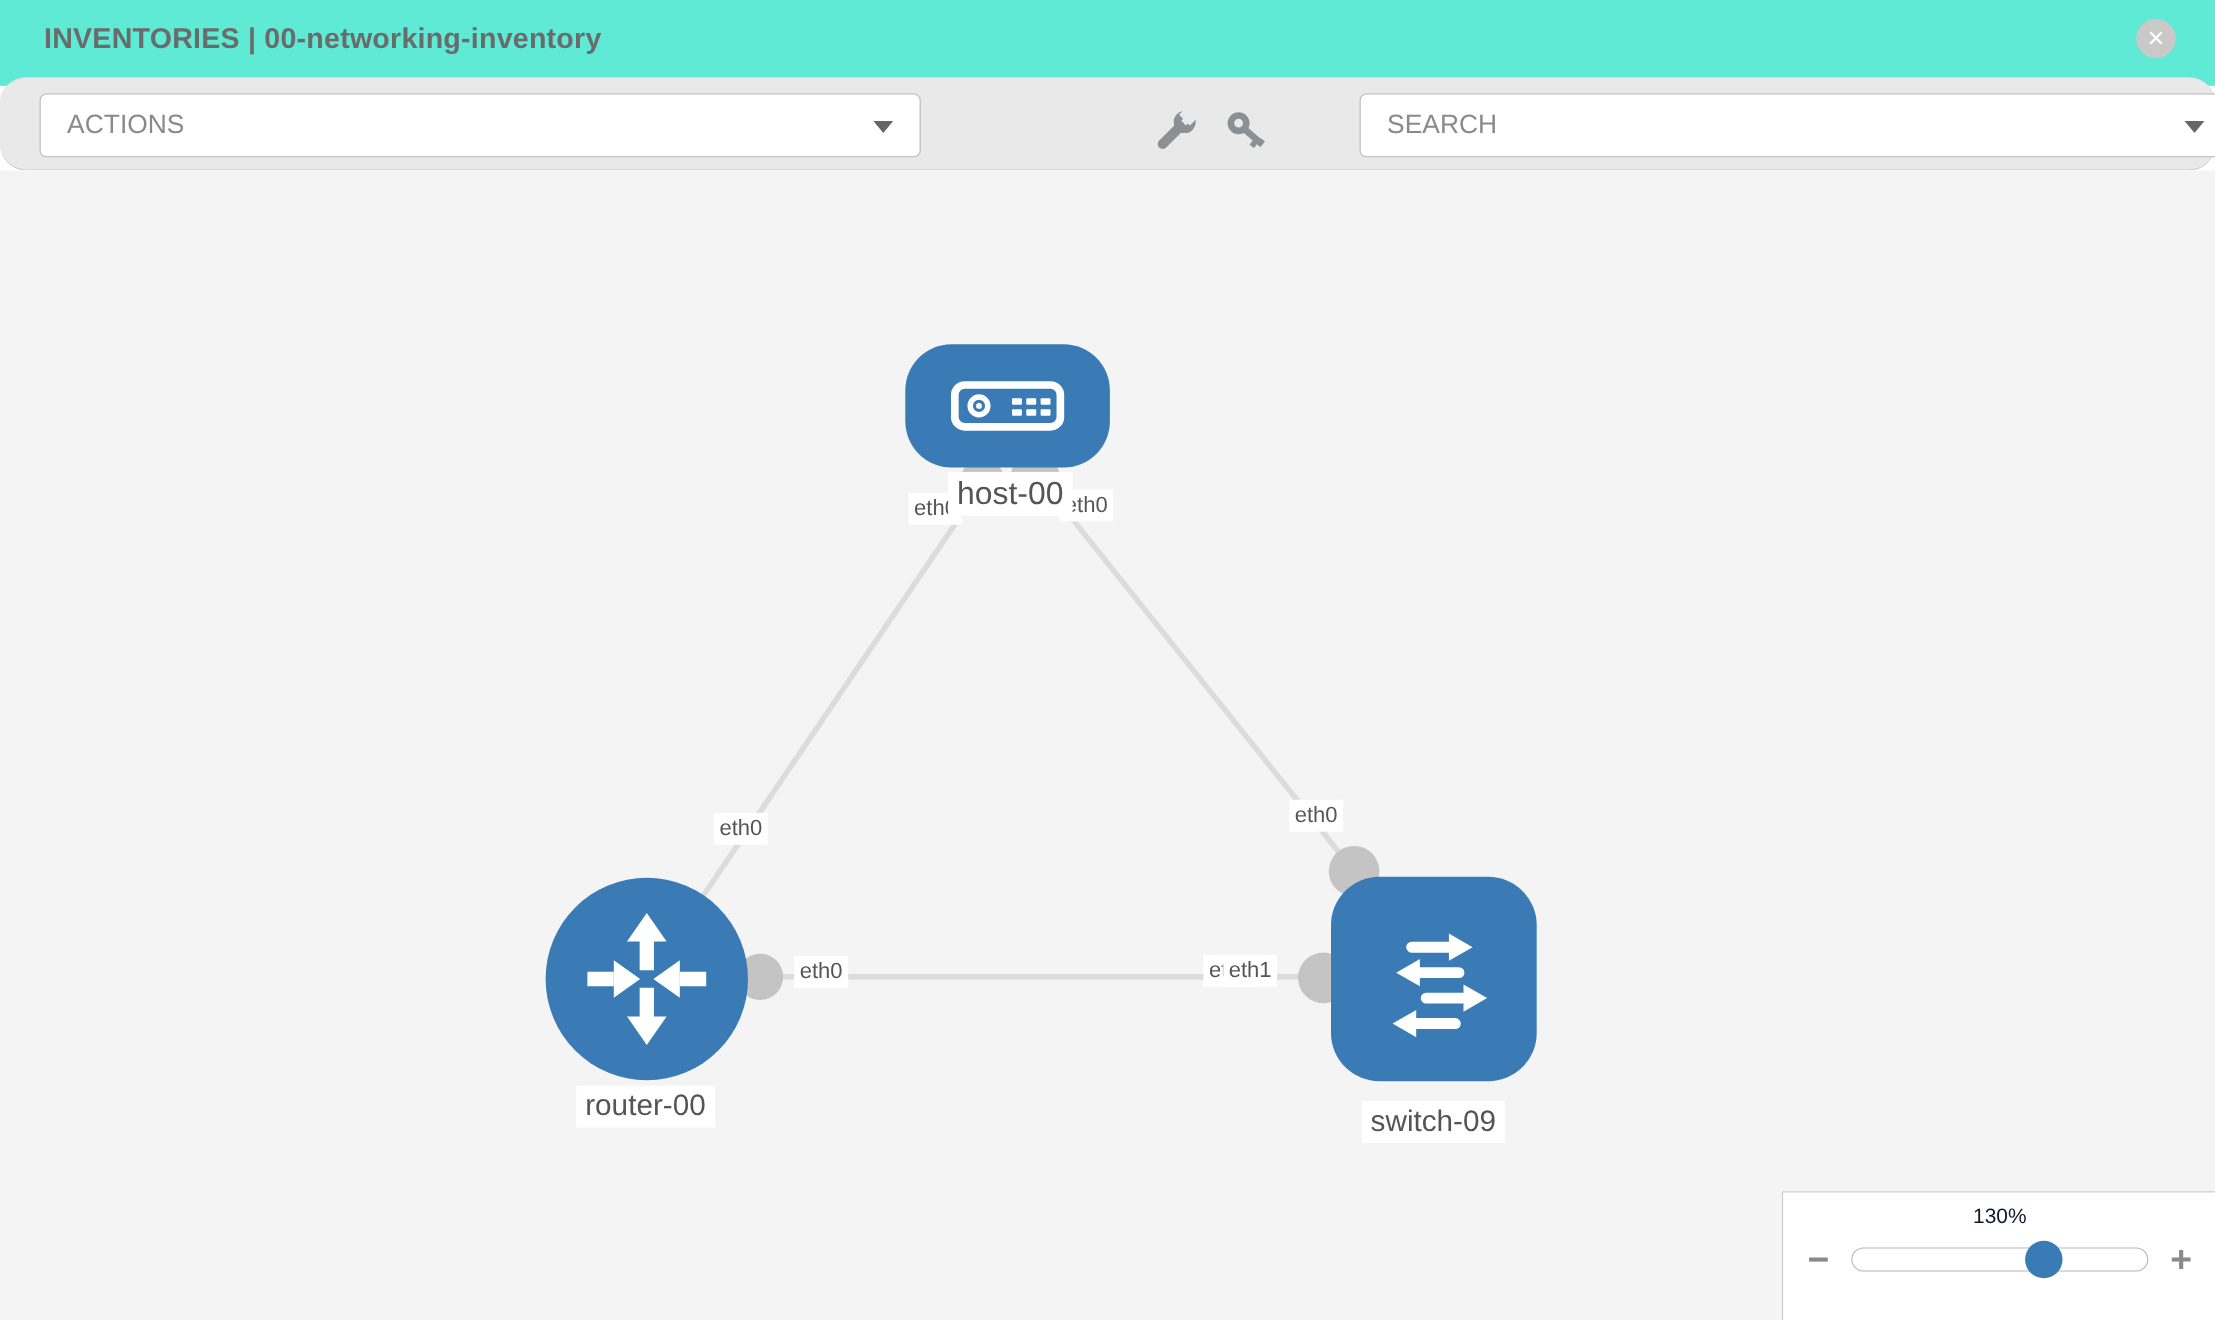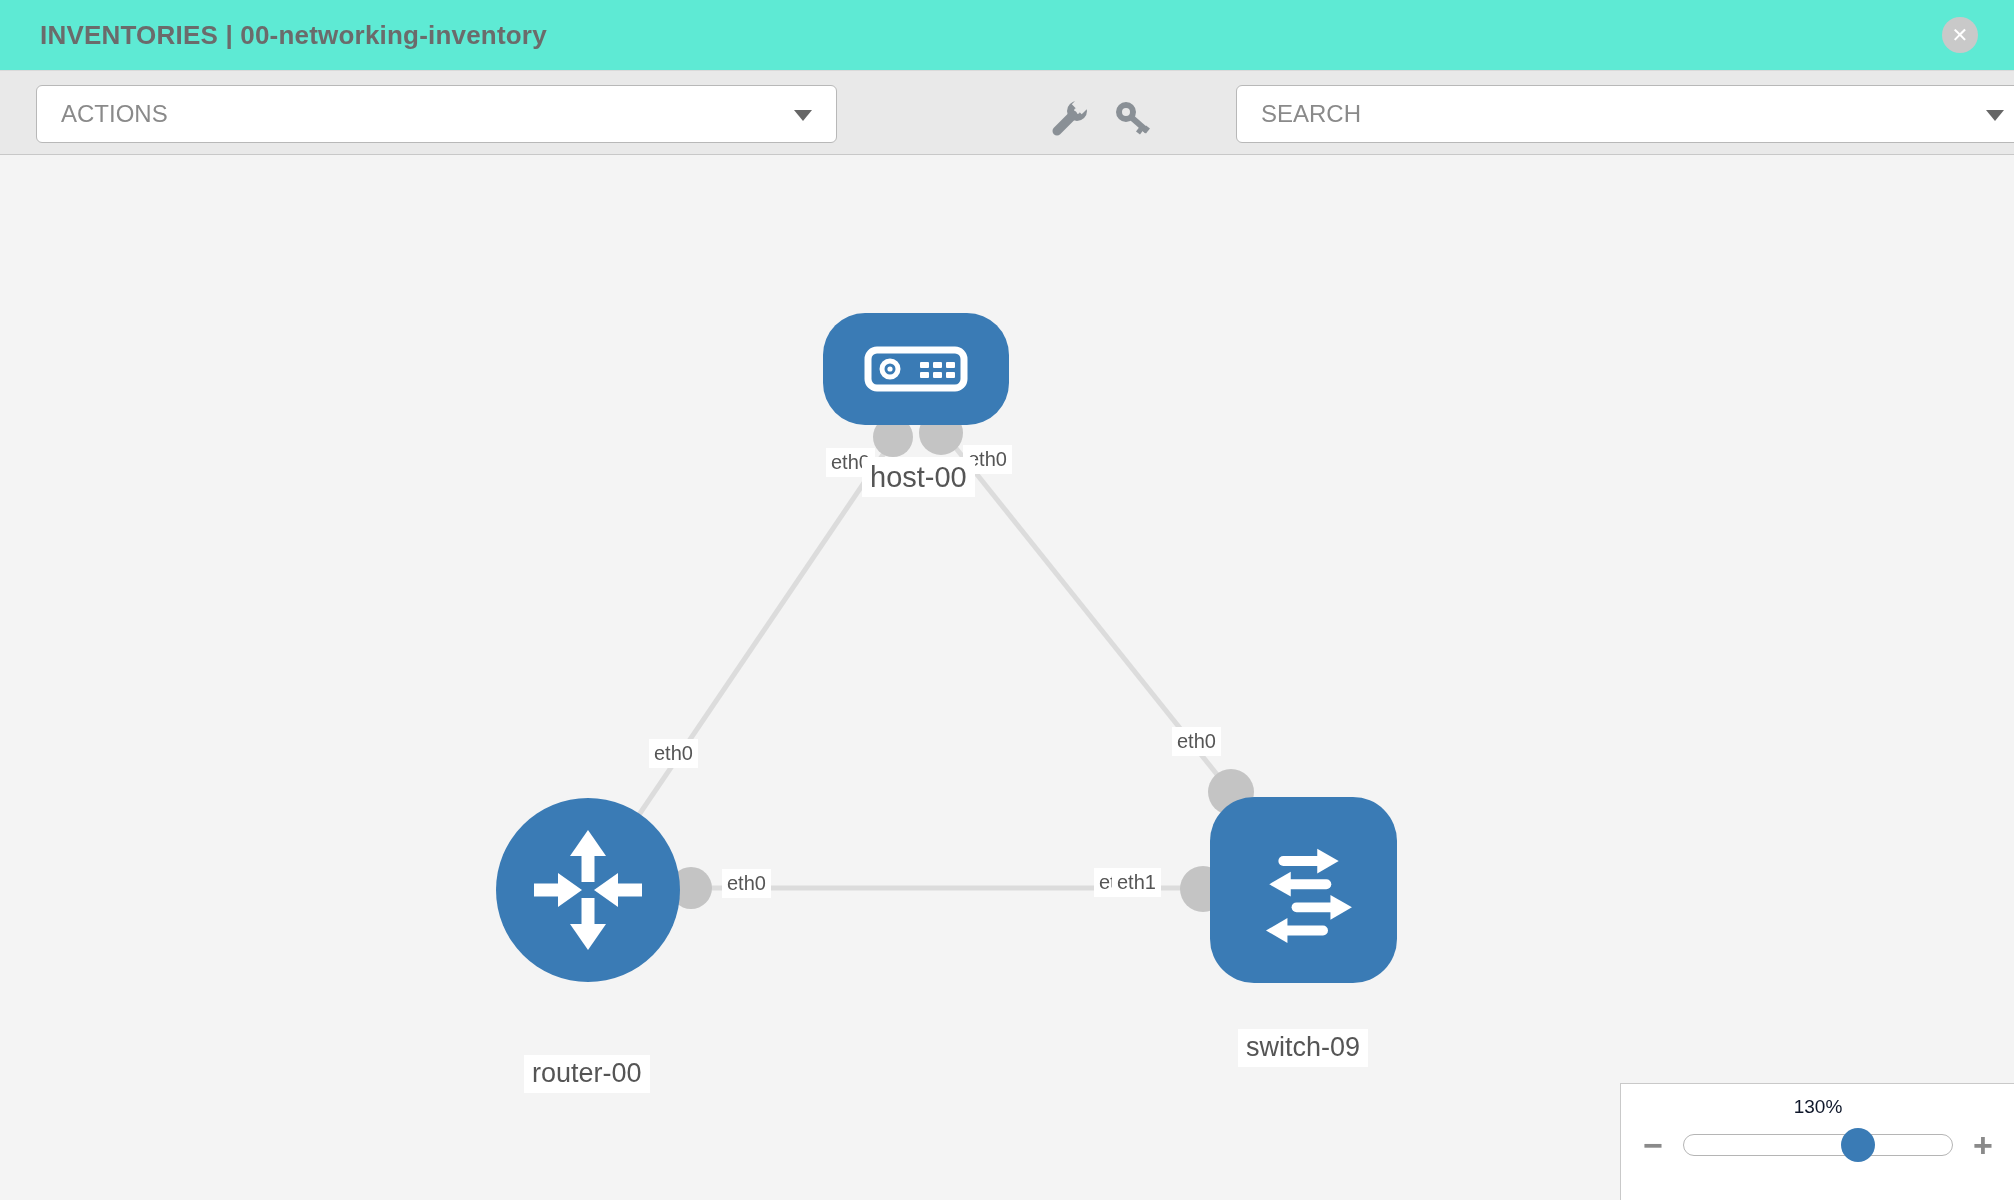--- a/index.html
+++ b/index.html
@@ -18,21 +18,21 @@
   }
   .close-btn{
     position:absolute;right:36px;top:17px;width:36px;height:36px;border-radius:50%;
     background:#c9c9c9;color:#ffffff;display:flex;align-items:center;justify-content:center;
     font-size:20px;font-weight:bold;cursor:pointer;user-select:none;
   }
   
   .toolbar{
     position:absolute;left:0;top:70px;width:100%;height:85px;
     background:var(--toolbar_bg,#e9e9e9);
-    border-top:1px solid #dadada;border-bottom:1px solid #c8c8c8;box-sizing:border-box;
+    border-top:1px solid #dadada;border-bottom:1px solid #c8c8c8;box-sizing:border-box;border-radius:24px;
   }
   .dropdown{
     position:absolute;top:14px;height:58px;background:#ffffff;border:1px solid #b8b8b8;
     border-radius:6px;box-sizing:border-box;display:flex;align-items:center;
     font-size:24px;color:#8a8a8a;padding-left:24px;cursor:pointer;
   }
   .dropdown-actions{left:36px;width:801px;}
   .dropdown-search{left:1236px;width:797px;}
   .caret{
     position:absolute;top:24px;width:0;height:0;
@@ -54,21 +54,21 @@
     position:absolute;z-index:2;background:var(--node_blue,#3a7bb5);
     display:flex;align-items:center;justify-content:center;cursor:pointer;
   }
   .node-host{left:823px;top:158px;width:186px;height:112px;border-radius:42px;}
   .node-router{left:496px;top:643px;width:184px;height:184px;border-radius:50%;}
   .node-switch{left:1210px;top:642px;width:187px;height:186px;border-radius:44px;}
   .chip{
     position:absolute;z-index:3;background:#ffffff;color:var(--chip_text,#555555);
     font-size:20px;line-height:1.25;padding:2px 5px;white-space:nowrap;
   }
-  .node-name{font-size:27px;padding:2px 8px;margin-top:28px;}
+  .node-name{font-size:27px;padding:2px 8px;}
   .host-name{font-size:29px;}
   
   .zoom-panel{
     position:absolute;left:1620px;top:928px;right:-2px;bottom:-2px;z-index:4;
     background:#ffffff;border:1px solid #c9c9c9;box-sizing:border-box;
   }
   .zoom-level{
     margin-top:12px;text-align:center;font-size:19px;color:#0f172a;
   }
   .zoom-row{
@@ -195,21 +195,21 @@
 
   <span class="chip" style="left:826px;top:293px;">eth0</span>
   <span class="chip" style="left:963px;top:290px;">eth0</span>
   <span class="chip" style="left:649px;top:584px;">eth0</span>
   <span class="chip" style="left:1172px;top:572px;">eth0</span>
   <span class="chip" style="left:722px;top:714px;">eth0</span>
   <span class="chip" style="left:1094px;top:713px;">eth0</span>
   <span class="chip" style="left:1112px;top:713px;">eth1</span>
 
   <span class="chip node-name host-name" style="left:862px;top:274px;">host-00</span>
-  <span class="chip node-name" style="left:524px;top:872px;text-align:center;">router-00</span>
+  <span class="chip node-name" style="left:524px;top:832px;text-align:center;">router-00</span>
   <span class="chip node-name" style="left:1238px;top:846px;">switch-09</span>
 
   <div class="zoom-panel">
     <div class="zoom-level">130%</div>
     <div class="zoom-row">
       <span class="zoom-btn">−</span>
       <div class="slider-track">
         <div class="slider-thumb"></div>
       </div>
       <span class="zoom-btn">+</span>

